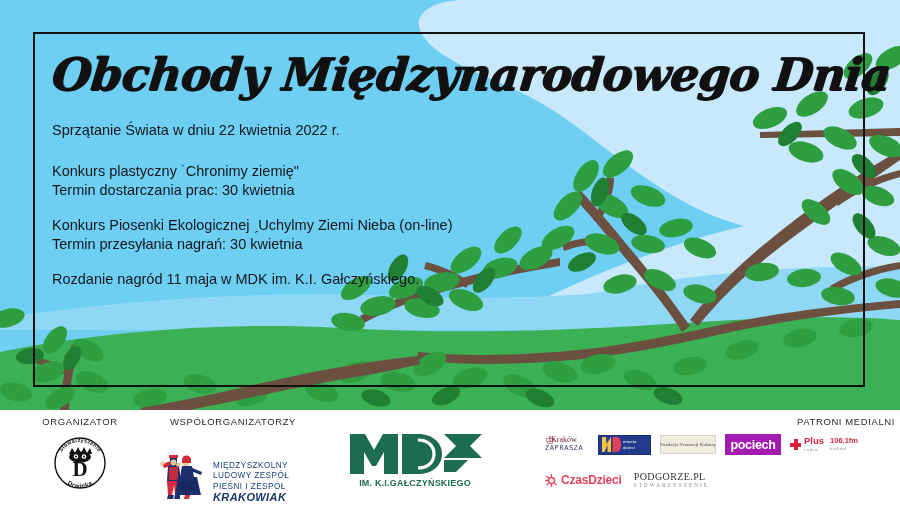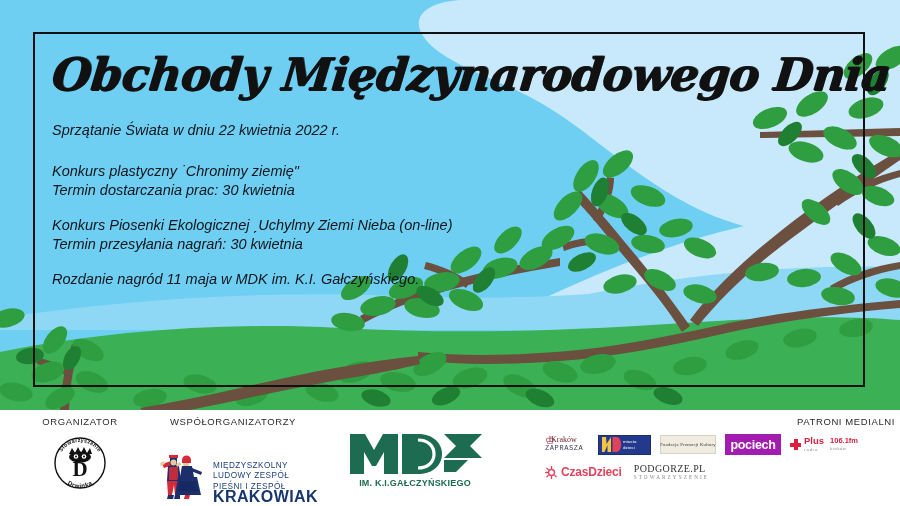--- a/index.html
+++ b/index.html
@@ -48,21 +48,21 @@
     font-size:45px;
     line-height:1.0;
     color:#111111;
     letter-spacing:-0.5px;
     white-space:nowrap;
     transform:skewX(-6deg);
     transform-origin:left center;
     text-shadow:1px 1px 0 #111, 1.6px 0.4px 0 rgba(17,17,17,.75);
   }
   .body-block { margin-top:24px; }
-  .para { color:#11161c; font-size:14.5px; line-height:19px; margin-bottom:16px;font-style:italic; }
+  .para { color:#11161c; font-size:14.5px; line-height:19px; margin-bottom:16px; }
   .para.first { margin-bottom:22px; }
   .para .ln { display:block; white-space:nowrap; }
 
   
   .footer {
     position:absolute; left:0; top:410px;
     width:900px; height:96px;
     background:#ffffff;
   }
   .f-head {
@@ -72,35 +72,35 @@
 
   
   .g-organizator { position:absolute; left:20px; top:6px; width:120px; }
   .drwinka { margin:7px auto 0; width:62px; height:58px; display:block; }
 
   
   .g-wsp { position:absolute; left:148px; top:6px; width:170px; }
   .wsp-row { display:flex; align-items:flex-end; gap:5px; margin-top:20px; padding-left:4px; }
   .dancers { width:56px; height:56px; flex:0 0 auto; }
   .krak-txt { font-size:8.2px; line-height:10.6px; color:#1c3f79; letter-spacing:0.45px; }
-  .krak-txt .big { font-weight:bold; font-size:16px; letter-spacing:0.4px; color:#17366b; }
+  .krak-txt .big { font-weight:bold; font-size:11px; letter-spacing:0.4px; color:#17366b;font-style:italic; }
 
   
   .g-mdk { position:absolute; left:330px; top:22px; width:170px; }
   .mdk-logo { width:134px; height:44px; display:block; margin:0 auto; }
   .mdk-sub {
     font-size:9px; font-weight:bold; color:#1d6b50; letter-spacing:0.2px;
     text-align:center; margin-top:2px; white-space:nowrap;
   }
 
   
   .g-patroni { position:absolute; left:545px; top:6px; width:350px; }
   .g-patroni .f-head { text-align:right; }
   .pat-row { display:flex; align-items:center; gap:9px; margin-top:7px; }
-  .pat-row2 { display:flex; align-items:center; gap:12px; margin-top:9px; }
+  .pat-row2 { display:flex; align-items:center; gap:12px; margin-top:17px; }
   .logo-box { flex:0 0 auto; display:flex; align-items:center; justify-content:center; }
 
   .l-krakow { width:44px; height:20px; position:relative; }
   .l-krakow .k1 { font-family:"Liberation Serif", serif; font-size:8px; color:#6e2230; position:absolute; left:6px; top:0px; }
   .l-krakow .k2 { font-family:Liberation Mono, monospace; font-size:7px; color:#3a3a5c; letter-spacing:0.6px; position:absolute; left:0px; top:9px; }
   .l-krakow .kmark { position:absolute; left:0; top:-1px; font-size:11px; color:#8c2230; font-family:"Liberation Serif", serif; }
 
   .l-md { width:53px; height:20px; background:#233a8c; border:1px solid #1b2e70; display:flex; align-items:center; padding:2px 3px; gap:2px; }
   .l-md .shape { width:19px; height:15px; flex:0 0 auto; }
   .l-md .md-txt { font-size:4.4px; line-height:5.4px; color:#ffffff; letter-spacing:0.1px; }

